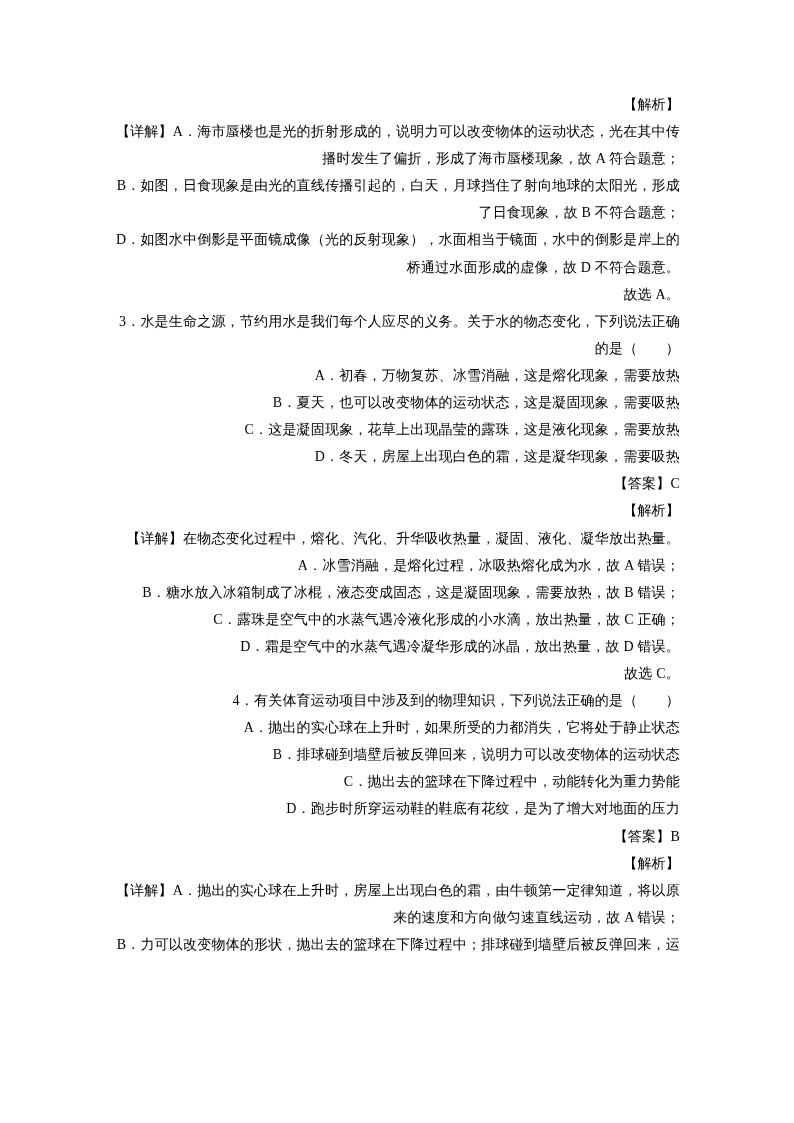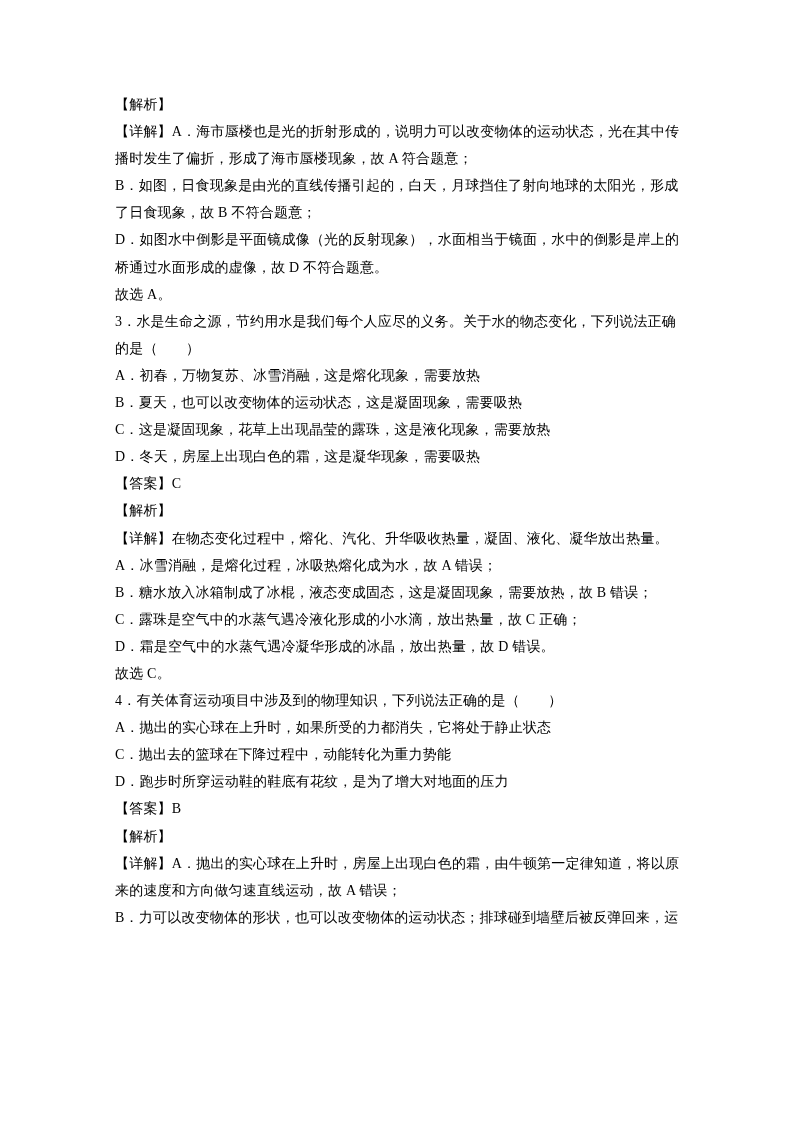--- a/index.html
+++ b/index.html
@@ -25,21 +25,21 @@
     position: absolute;
     top: 91px;
     left: 115px;
     width: 565px;
   }
   .content p {
     margin: 0;
     padding: 0;
     font-size: 14px;
     line-height: 27.1px;
-    text-align: left;
+    text-align: right;
     letter-spacing: 0.2px;
     word-break: normal;
   }
 </style>
 </head>
 <body>
 
 <div class="page">
   <div class="content">
 
@@ -58,21 +58,22 @@
     <p>【解析】</p>
     <p>【详解】在物态变化过程中，熔化、汽化、升华吸收热量，凝固、液化、凝华放出热量。</p>
     <p>A．冰雪消融，是熔化过程，冰吸热熔化成为水，故 A 错误；</p>
     <p>B．糖水放入冰箱制成了冰棍，液态变成固态，这是凝固现象，需要放热，故 B 错误；</p>
     <p>C．露珠是空气中的水蒸气遇冷液化形成的小水滴，放出热量，故 C 正确；</p>
     <p>D．霜是空气中的水蒸气遇冷凝华形成的冰晶，放出热量，故 D 错误。</p>
     <p>故选 C。</p>
 
     <p>4．有关体育运动项目中涉及到的物理知识，下列说法正确的是（　　）</p>
     <p>A．抛出的实心球在上升时，如果所受的力都消失，它将处于静止状态</p>
+    <p>B．排球碰到墙壁后被反弹回来，说明力可以改变物体的运动状态</p>
     <p>C．抛出去的篮球在下降过程中，动能转化为重力势能</p>
     <p>D．跑步时所穿运动鞋的鞋底有花纹，是为了增大对地面的压力</p>
     <p>【答案】B</p>
     <p>【解析】</p>
     <p>【详解】A．抛出的实心球在上升时，房屋上出现白色的霜，由牛顿第一定律知道，将以原来的速度和方向做匀速直线运动，故 A 错误；</p>
-    <p>B．力可以改变物体的形状，也可以改变物体的运动状态；排球碰到墙壁后被反弹回来，运</p>
+    <p>B．力可以改变物体的形状，抛出去的篮球在下降过程中；排球碰到墙壁后被反弹回来，运</p>
 
   </div>
 </div>
 
 </body></html>

